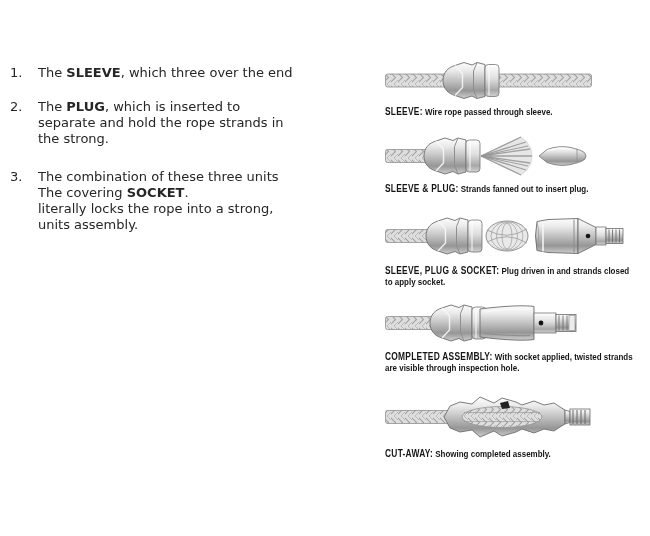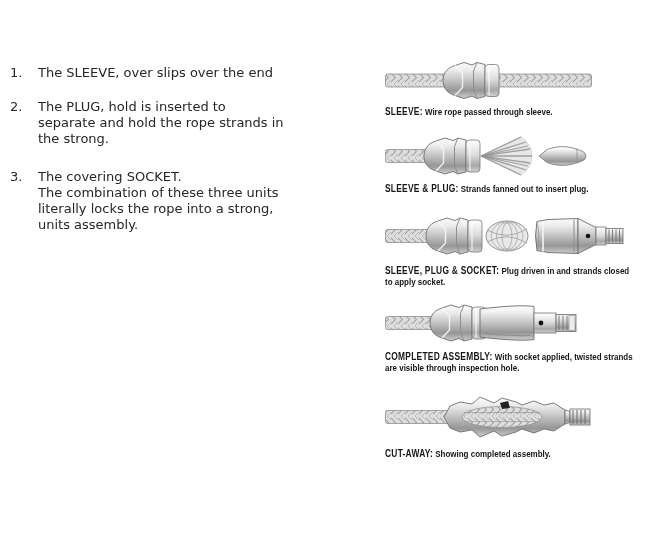--- a/index.html
+++ b/index.html
@@ -10,21 +10,21 @@
   
   .instructions{
     position:absolute;left:10px;top:65px;width:330px;
     font-size:13px;line-height:16px;color:#262626;
   }
   .item{display:flex;}
   .item + .item{margin-top:18px;}
   .item.gap-lg{margin-top:22px;}
   .item .num{flex:0 0 28px;}
   .item .line{white-space:nowrap;}
-  .item b{font-weight:400;}
+  .item b{font-weight:700;}
   
   .figures{position:absolute;left:384px;top:0;width:258px;height:516px;}
   .figure{position:absolute;left:0;}
   .figure svg{display:block;}
   .caption{
     margin:3px 0 0 1px;width:302px;
     transform:scaleX(0.84);transform-origin:left top;
     font-family:"Liberation Sans",sans-serif;font-weight:700;
     font-size:9.5px;line-height:11px;color:#151515;
   }
@@ -98,38 +98,38 @@
   </defs>
 </svg>
 
 <div class="page">
 
   <div class="instructions">
 
     <div class="item">
       <span class="num">1.</span>
       <div class="lines">
-        <div class="line"><span>The </span><b>SLEEVE</b><span>, over slips over the end</span></div>
+        <div class="line"><span>The </span><b>SLEEVE</b><span>, which three over the end</span></div>
       </div>
     </div>
 
     <div class="item">
       <span class="num">2.</span>
       <div class="lines">
-        <div class="line"><span>The </span><b>PLUG</b><span>, hold is inserted to</span></div>
+        <div class="line"><span>The </span><b>PLUG</b><span>, which is inserted to</span></div>
         <div class="line">separate and hold the rope strands in</div>
         <div class="line">the strong.</div>
       </div>
     </div>
 
     <div class="item gap-lg">
       <span class="num">3.</span>
       <div class="lines">
+        <div class="line">The combination of these three units</div>
         <div class="line"><span>The covering </span><b>SOCKET</b><span>.</span></div>
-        <div class="line">The combination of these three units</div>
         <div class="line">literally locks the rope into a strong,</div>
         <div class="line">units assembly.</div>
       </div>
     </div>
   </div>
 
   <div class="figures">
 
     <div class="figure" id="fig-sleeve">
       <svg width="210" height="45" viewBox="0 0 210 45">

